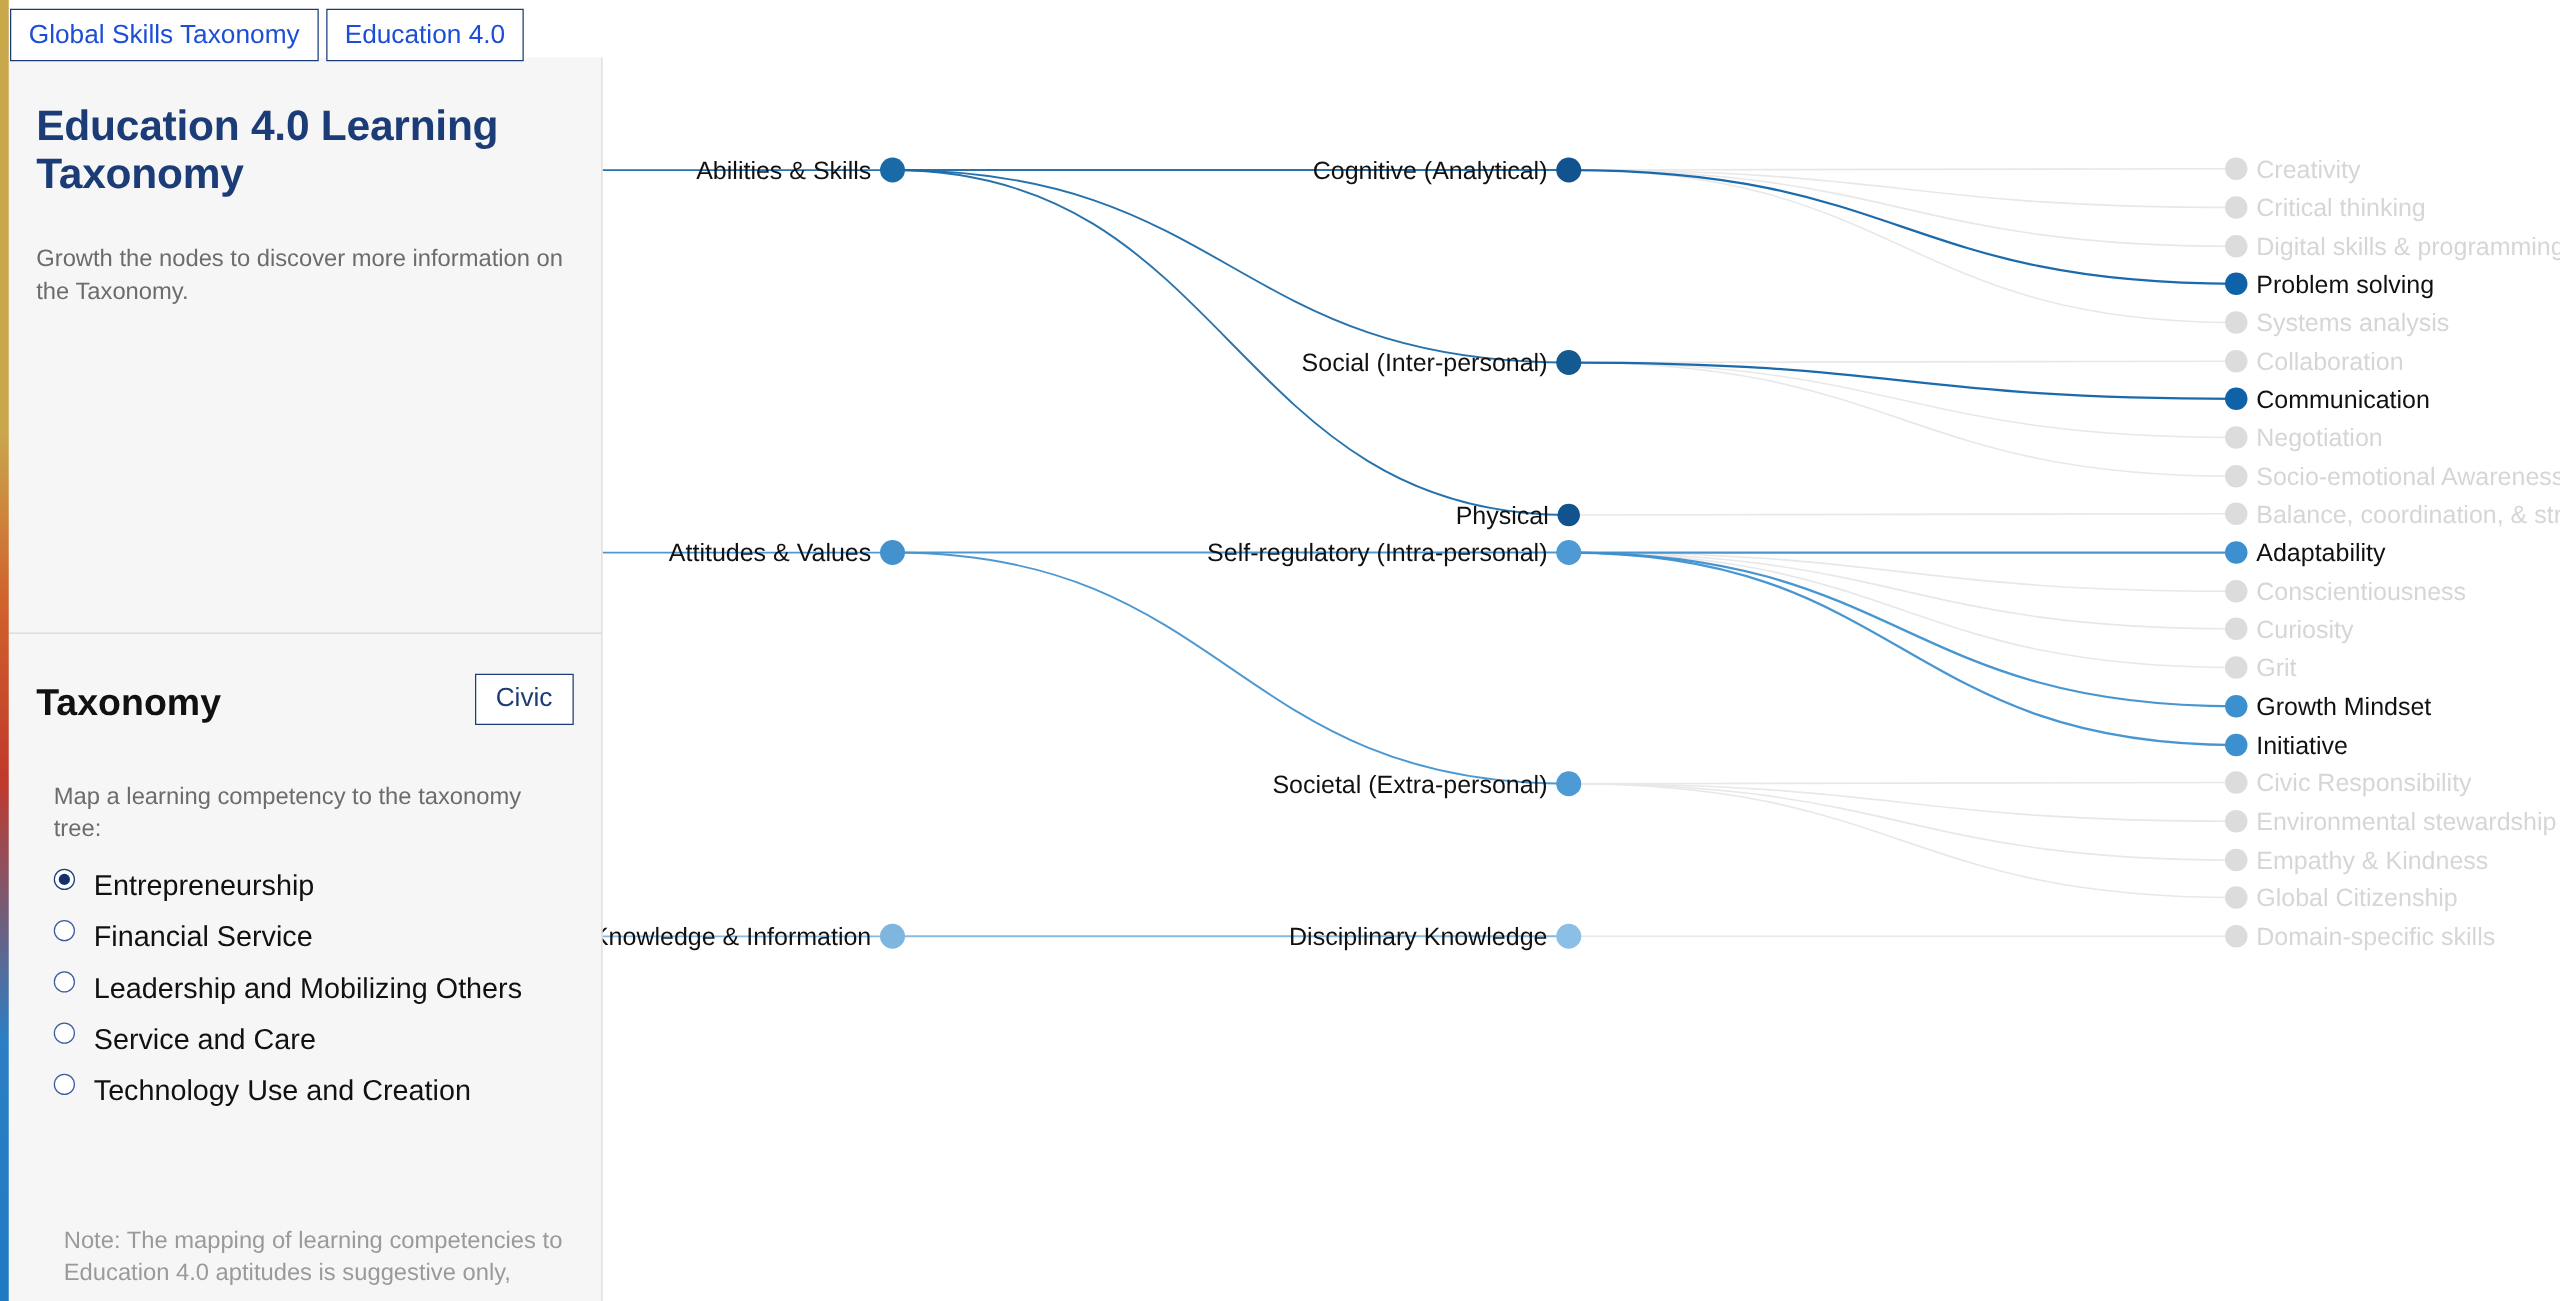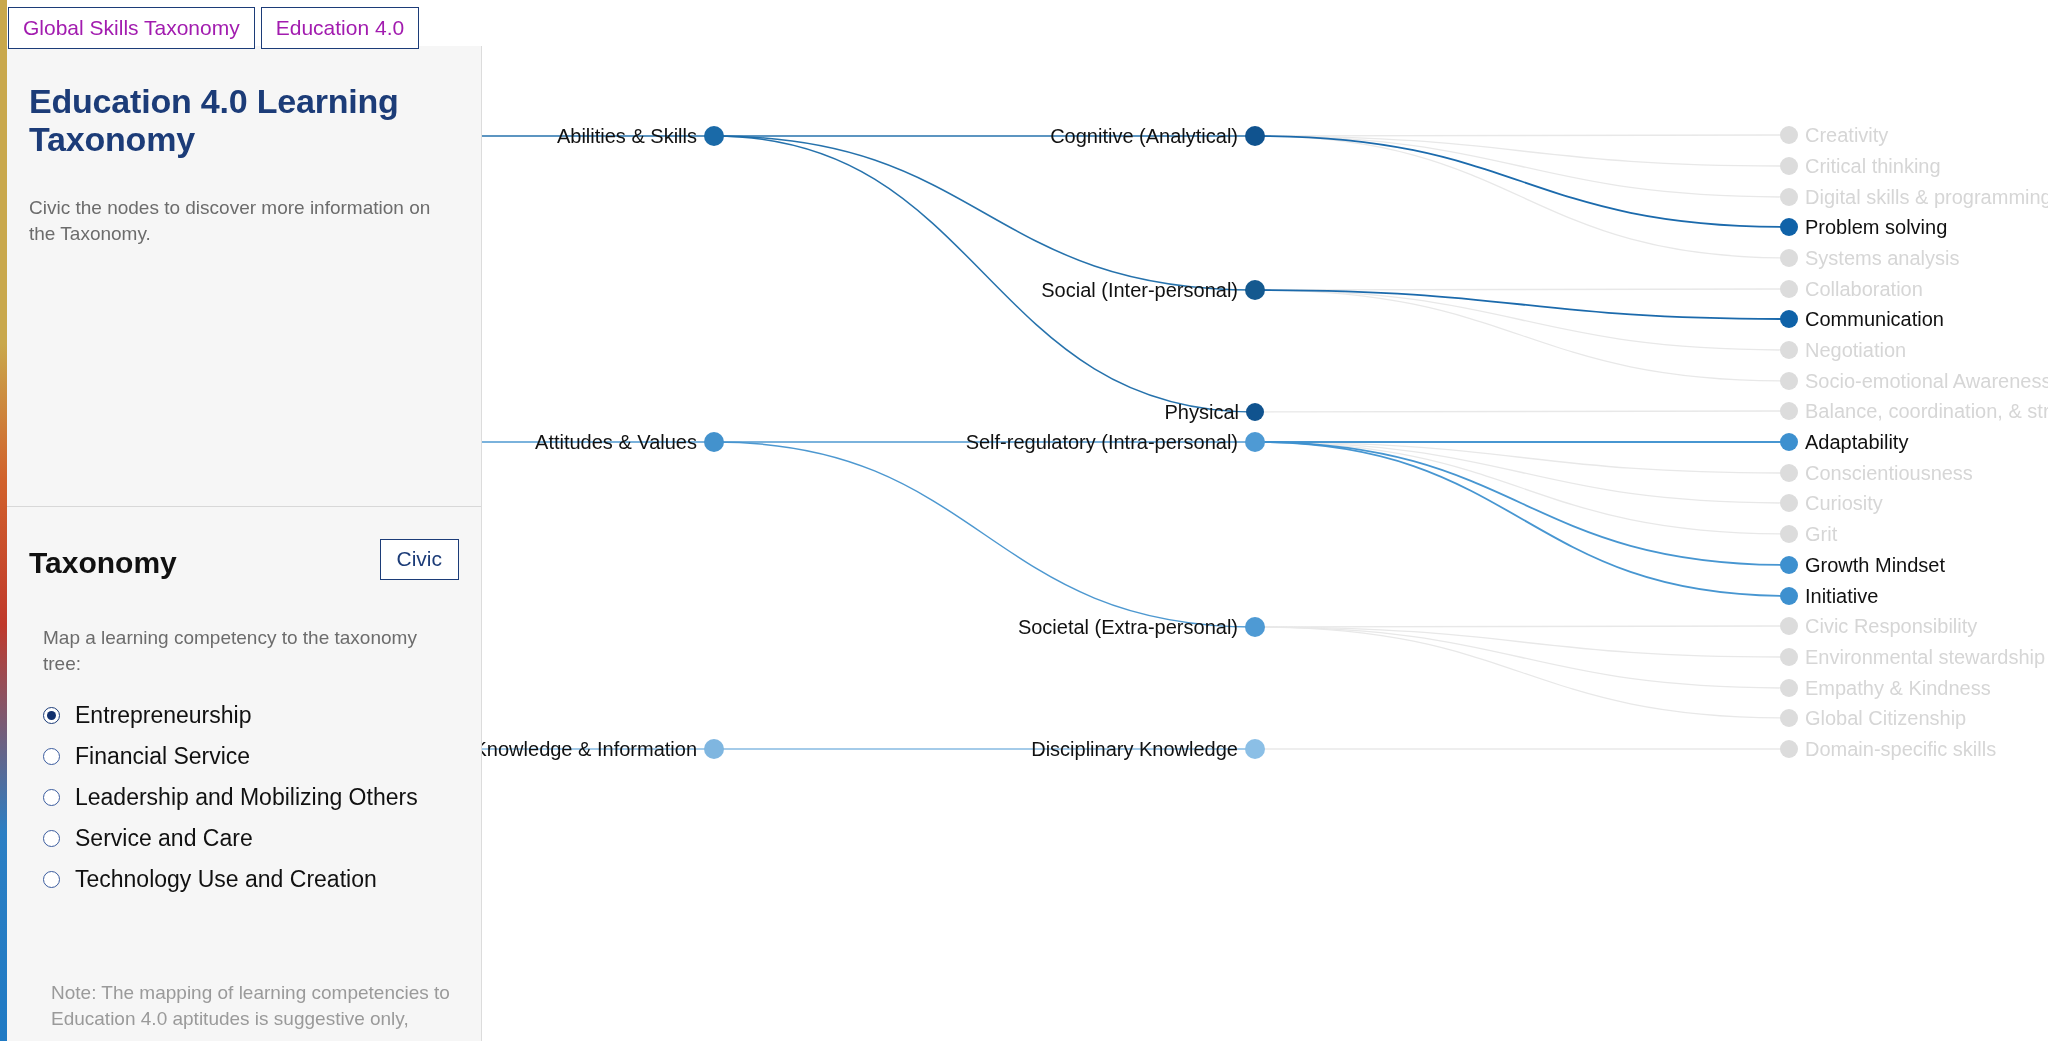--- a/index.html
+++ b/index.html
@@ -21,21 +21,21 @@
   }
 
   
   .tabbar {
     position: absolute; left: 8px; top: 7px;
     display: flex; gap: 6px; z-index: 30;
   }
   .tab-btn {
     border: 1px solid #1c3c78;
     background: #ffffff;
-    color: #a21caf;
+    color: #1d4ed8;
     font-size: 21px;
     line-height: 1;
     padding: 9px 14px 10px 14px;
     font-family: "Liberation Sans", sans-serif;
     cursor: pointer;
     white-space: nowrap;
   }
 
   
   .sidebar {
@@ -76,21 +76,21 @@
     border: 1px solid #1c3c78; background: #ffffff; color: #1c3c78;
     font-size: 21px; padding: 7px 16px 8px 16px;
     font-family: "Liberation Sans", sans-serif; cursor: pointer;
   }
   .map-label {
     color: #6c6c6c; font-size: 19px; line-height: 1.37;
     margin: 45px 0 0 14px; max-width: 420px;
   }
   .radio-list { margin: 18px 0 0 14px; }
   .radio-row {
-    display: flex; align-items: center; gap: 15px;
+    display: flex; gap: 15px;
     height: 41px; cursor: pointer;
   }
   .radio-mark {
     width: 17px; height: 17px; border-radius: 50%;
     border: 1.6px solid #3b5c9e; background: #fff;
     flex: 0 0 auto; position: relative;
   }
   .radio-row.selected .radio-mark { border-color: #1c3c78; }
   .radio-row.selected .radio-mark::after {
     content: ""; position: absolute; left: 2.6px; top: 2.6px;
@@ -280,21 +280,21 @@
   </div>
 
   <div class="tabbar">
     <button class="tab-btn">Global Skills Taxonomy</button>
     <button class="tab-btn">Education 4.0</button>
   </div>
 
   <div class="sidebar">
     <div class="panel-top">
       <h1 class="panel-title">Education 4.0 Learning Taxonomy</h1>
-      <p class="panel-sub">Civic the nodes to discover more information on the Taxonomy.</p>
+      <p class="panel-sub">Growth the nodes to discover more information on the Taxonomy.</p>
     </div>
     <div class="panel-divider"></div>
     <div class="panel-bottom">
       <div class="panel-head-row">
         <h2 class="panel-h2">Taxonomy</h2>
         <button class="reset-btn">Civic</button>
       </div>
       <p class="map-label">Map a learning competency to the taxonomy tree:</p>
       <div class="radio-list" id="radio-list">
           <div class="radio-row selected">

